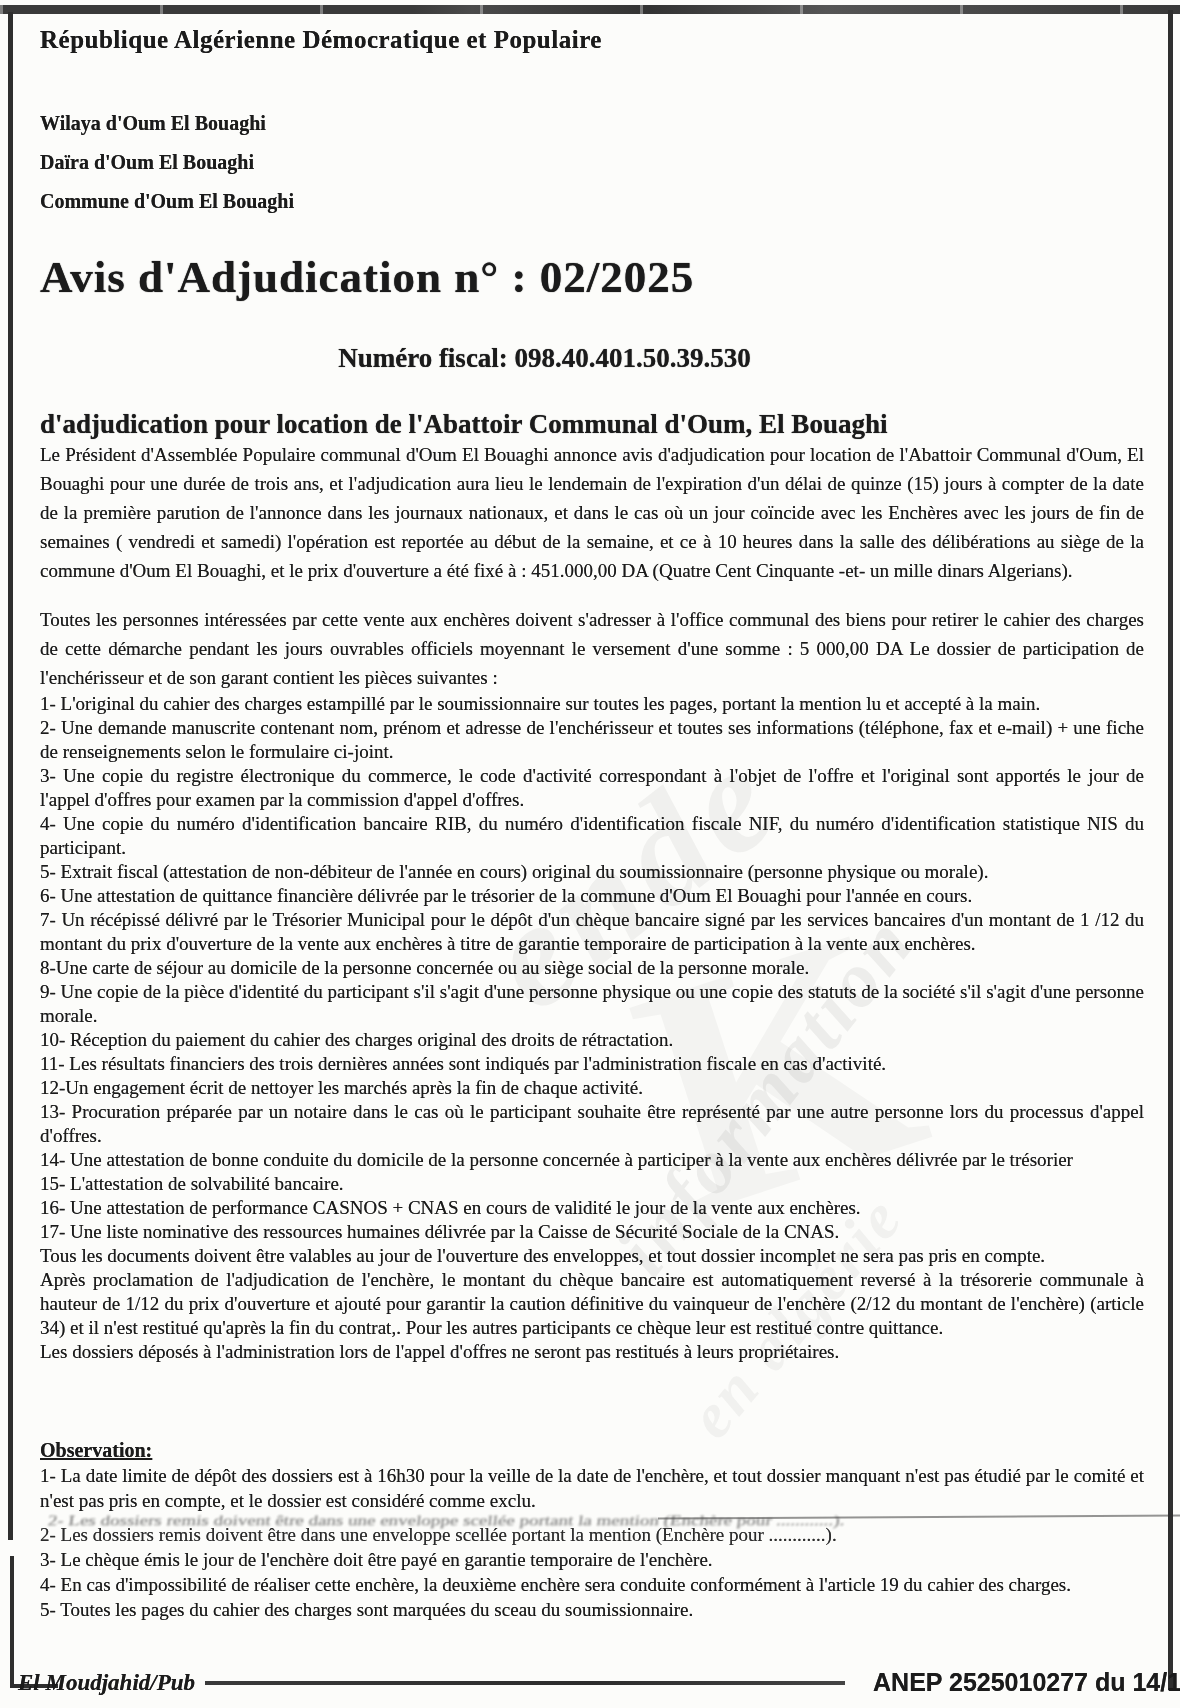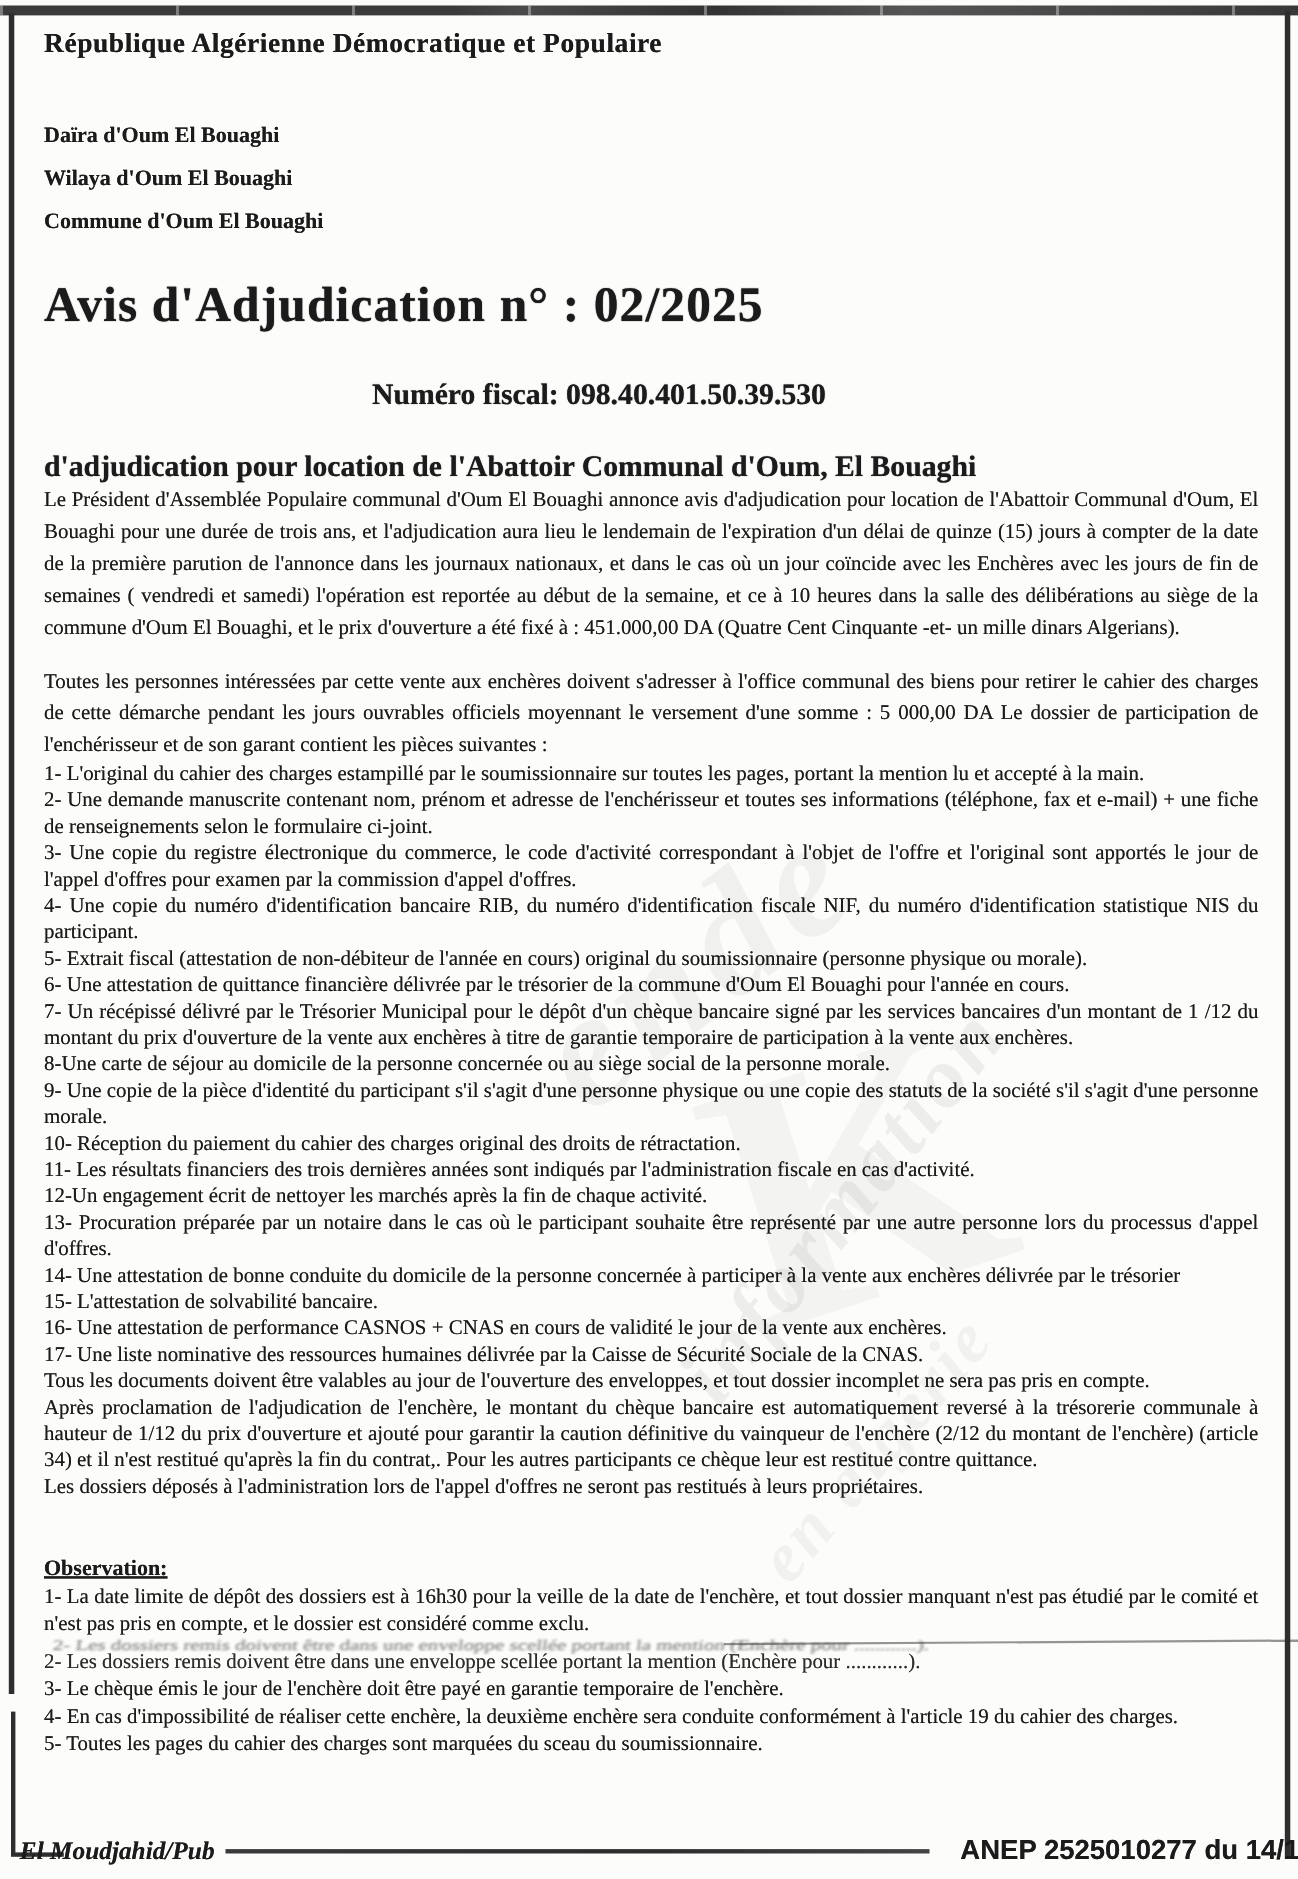--- a/index.html
+++ b/index.html
@@ -64,21 +64,21 @@
   }
   .para-1{}
   .para-2{margin-top:20px;}
 
   .req-list{margin-top:0;}
   .req-item,.closing-line{
     font-size:19px;line-height:24px;text-align:justify;
     text-shadow:0 0 .5px rgba(0,0,0,.65);
   }
 
-  .observation{margin-top:50px;}
+  .observation{margin-top:74px;}
   .obs-heading{
     font-size:20px;font-weight:bold;text-decoration:underline;
     line-height:25px;text-shadow:0 0 .6px rgba(0,0,0,.75);
   }
   .obs-item{
     font-size:19px;line-height:25px;text-align:justify;
     text-shadow:0 0 .5px rgba(0,0,0,.65);
   }
   .obs-item.smudged{position:relative;margin-top:9px;filter:blur(.35px);opacity:.92;}
   .obs-item.smudged .ghost{
@@ -127,22 +127,22 @@
     <span class="wm wm-glyph">K</span>
     <span class="wm wm-2">information</span>
     <span class="wm wm-3">en algérie</span>
   </div>
 
   <div class="content">
 
     <div class="republic">République Algérienne Démocratique et Populaire</div>
 
     <div class="admin-block">
+      <div class="admin-line">Wilaya d'Oum El Bouaghi</div>
       <div class="admin-line">Daïra d'Oum El Bouaghi</div>
-      <div class="admin-line">Wilaya d'Oum El Bouaghi</div>
       <div class="admin-line">Commune d'Oum El Bouaghi</div>
     </div>
 
     <div class="notice-title">Avis d'Adjudication n° : 02/2025</div>
     <div class="fiscal-line">Numéro fiscal: 098.40.401.50.39.530</div>
     <div class="subject-line">d'adjudication pour location de l'Abattoir Communal d'Oum, El Bouaghi</div>
 
     <p class="para para-1">Le Président d'Assemblée Populaire communal d'Oum El Bouaghi annonce avis d'adjudication pour location de l'Abattoir Communal d'Oum, El Bouaghi pour une durée de trois ans, et l'adjudication aura lieu le lendemain de l'expiration d'un délai de quinze (15) jours à compter de la date de la première parution de l'annonce dans les journaux nationaux, et dans le cas où un jour coïncide avec les Enchères avec les jours de fin de semaines ( vendredi et samedi) l'opération est reportée au début de la semaine, et ce à 10 heures dans la salle des délibérations au siège de la commune d'Oum El Bouaghi, et le prix d'ouverture a été fixé à : 451.000,00 DA (Quatre Cent Cinquante -et- un mille dinars Algerians).</p>
     <p class="para para-2">Toutes les personnes intéressées par cette vente aux enchères doivent s'adresser à l'office communal des biens pour retirer le cahier des charges de cette démarche pendant les jours ouvrables officiels moyennant le versement d'une somme : 5 000,00 DA Le dossier de participation de l'enchérisseur et de son garant contient les pièces suivantes :</p>
 

